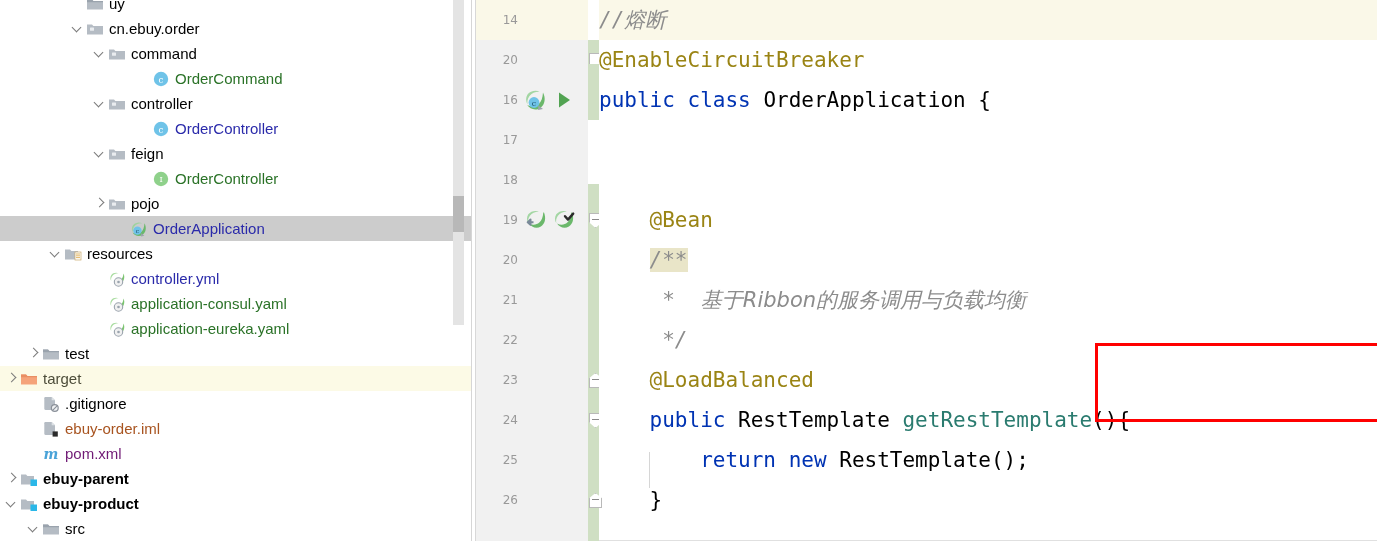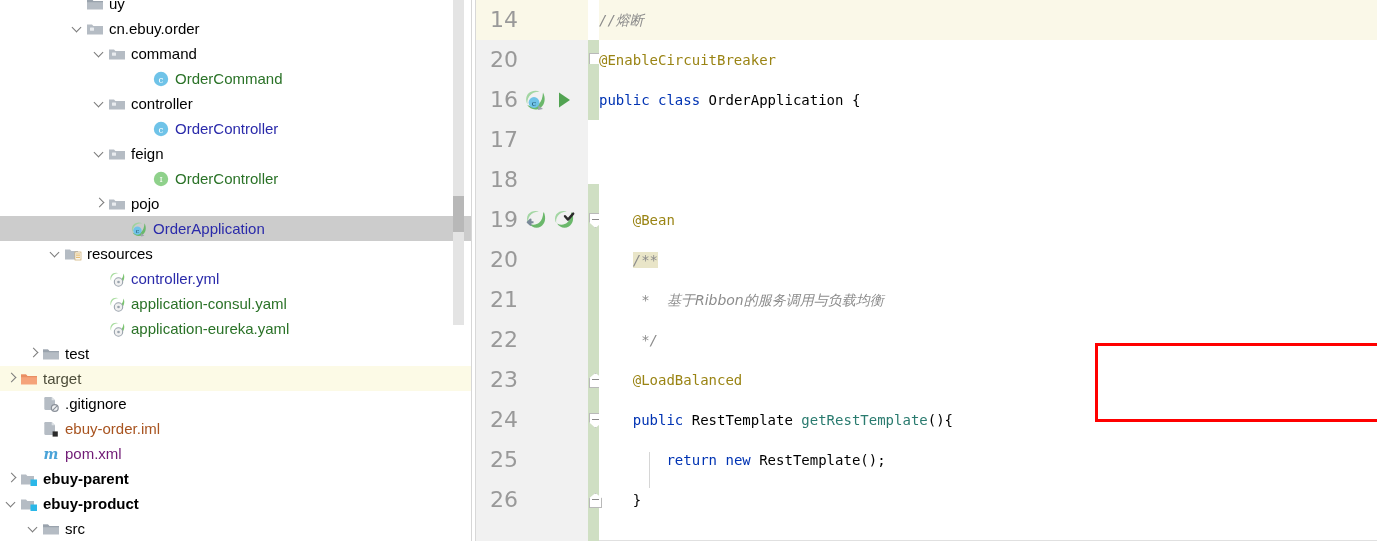--- a/index.html
+++ b/index.html
@@ -143,37 +143,37 @@
     left: 0; top: 120px;
     width: 11px; height: 64px;
     background: #ffffff;
   }
   #code-area {
     position: absolute;
     left: 127px; top: 0;
     right: 0; height: 436px;
     background: #ffffff;
     font-family: "DejaVu Sans Mono", "Liberation Mono", monospace;
-    font-size: 14px;
+    font-size: 21px;
   }
 
   .gline {
     position: absolute;
     left: 0; width: 116px;
     height: 40px;
     line-height: 40px;
     text-align: left;
   }
   .gnum {
     position: absolute;
     left: 12px;
     width: 34px;
     text-align: right;
     font-family: "DejaVu Sans", sans-serif;
-    font-size: 22px;
+    font-size: 12px;
     color: #999999;
   }
   .gicons {
     position: absolute;
     left: 52px;
     top: 8px;
     height: 24px;
     display: flex;
     align-items: center;
     gap: 4px;

